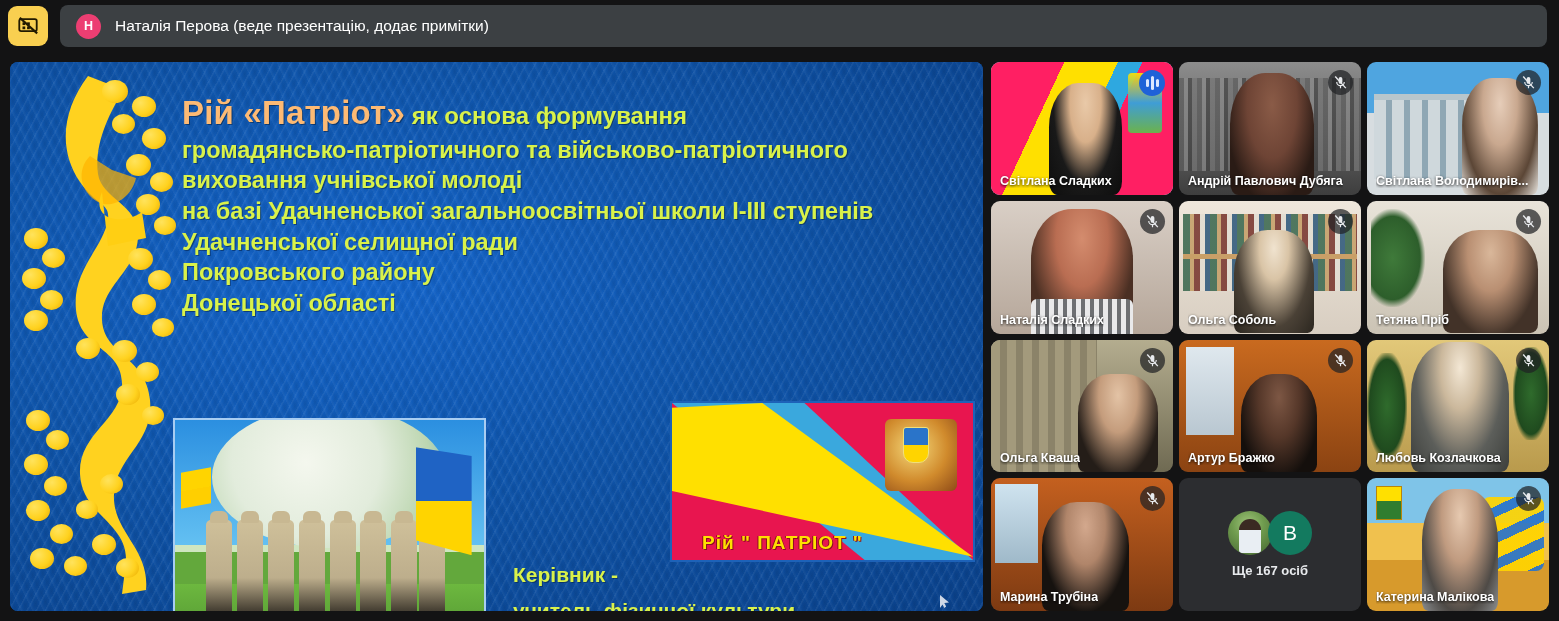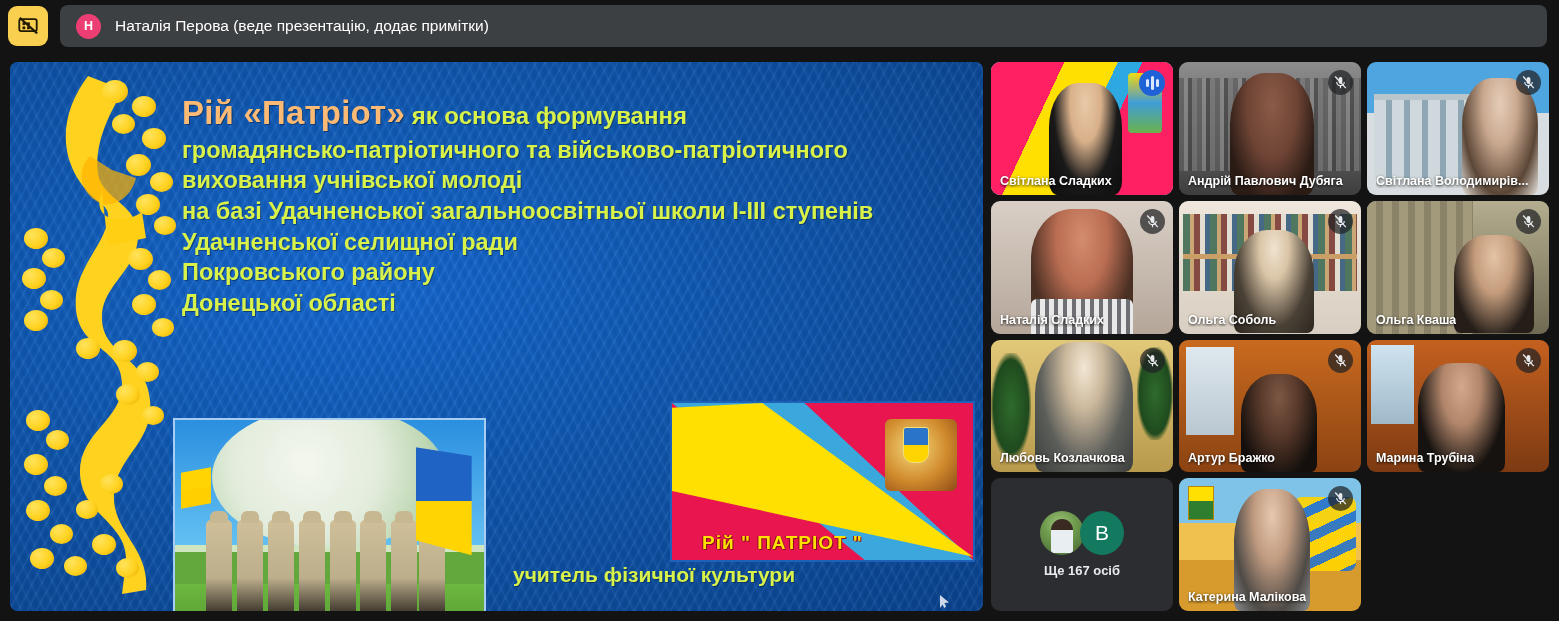--- a/index.html
+++ b/index.html
@@ -419,20 +419,21 @@
         <div class="emb-blue"></div>
         <div class="emb-stripe-blue"></div>
         <div class="emb-stripe-yellow"></div>
         <div class="emb-badge">
           <div class="shield"></div>
         </div>
         <div class="emb-text">Рій " ПАТРІОТ "</div>
       </div>
 
       <div class="credit">
+        <div>Керівник  -</div>
         <div>учитель фізичної культури</div>
 
       </div>
 
       <div class="slide-cursor"></div>
     </div>
 
     <div class="grid" id="grid">
         <div class="tile speaking">
           <div class="tile-video bg-a">
@@ -501,64 +502,79 @@
             <svg width="15" height="15" viewBox="0 0 24 24">
               <path d="M12 3a3 3 0 0 1 3 3v5a3 3 0 0 1-3 3 3 3 0 0 1-3-3V6a3 3 0 0 1 3-3z" fill="#e8eaed"></path>
               <path d="M6 11a6 6 0 0 0 12 0" fill="none" stroke="#e8eaed" stroke-width="1.9"></path>
               <line x1="12" y1="17" x2="12" y2="21" stroke="#e8eaed" stroke-width="1.9"></line>
               <line x1="3.5" y1="2.5" x2="20.5" y2="21" stroke="#e8eaed" stroke-width="2.2"></line>
             </svg>
           </div>
           <div class="tile-name">Ольга Соболь</div>
         </div>
         <div class="tile">
+          <div class="tile-video bg-f">
+            <div class="plant"></div>
+            <div class="person"></div>
+          </div>
+          <div class="mic-badge">
+            <svg width="15" height="15" viewBox="0 0 24 24">
+              <path d="M12 3a3 3 0 0 1 3 3v5a3 3 0 0 1-3 3 3 3 0 0 1-3-3V6a3 3 0 0 1 3-3z" fill="#e8eaed"></path>
+              <path d="M6 11a6 6 0 0 0 12 0" fill="none" stroke="#e8eaed" stroke-width="1.9"></path>
+              <line x1="12" y1="17" x2="12" y2="21" stroke="#e8eaed" stroke-width="1.9"></line>
+              <line x1="3.5" y1="2.5" x2="20.5" y2="21" stroke="#e8eaed" stroke-width="2.2"></line>
+            </svg>
+          </div>
+          <div class="tile-name">Тетяна Пріб</div>
+        </div>
+        <div class="tile">
           <div class="tile-video bg-g">
             <div class="curtain"></div>
             <div class="person"></div>
           </div>
           <div class="mic-badge">
             <svg width="15" height="15" viewBox="0 0 24 24">
               <path d="M12 3a3 3 0 0 1 3 3v5a3 3 0 0 1-3 3 3 3 0 0 1-3-3V6a3 3 0 0 1 3-3z" fill="#e8eaed"></path>
               <path d="M6 11a6 6 0 0 0 12 0" fill="none" stroke="#e8eaed" stroke-width="1.9"></path>
               <line x1="12" y1="17" x2="12" y2="21" stroke="#e8eaed" stroke-width="1.9"></line>
               <line x1="3.5" y1="2.5" x2="20.5" y2="21" stroke="#e8eaed" stroke-width="2.2"></line>
             </svg>
           </div>
           <div class="tile-name">Ольга Кваша</div>
+        </div>
+        <div class="tile">
+          <div class="tile-video bg-h">
+            <div class="win"></div>
+            <div class="person"></div>
+          </div>
+          <div class="mic-badge">
+            <svg width="15" height="15" viewBox="0 0 24 24">
+              <path d="M12 3a3 3 0 0 1 3 3v5a3 3 0 0 1-3 3 3 3 0 0 1-3-3V6a3 3 0 0 1 3-3z" fill="#e8eaed"></path>
+              <path d="M6 11a6 6 0 0 0 12 0" fill="none" stroke="#e8eaed" stroke-width="1.9"></path>
+              <line x1="12" y1="17" x2="12" y2="21" stroke="#e8eaed" stroke-width="1.9"></line>
+              <line x1="3.5" y1="2.5" x2="20.5" y2="21" stroke="#e8eaed" stroke-width="2.2"></line>
+            </svg>
+          </div>
+          <div class="tile-name">Артур Бражко</div>
         </div>
         <div class="tile">
           <div class="tile-video bg-i">
             <div class="plantL"></div>
             <div class="plantR"></div>
             <div class="person"></div>
           </div>
           <div class="mic-badge">
             <svg width="15" height="15" viewBox="0 0 24 24">
               <path d="M12 3a3 3 0 0 1 3 3v5a3 3 0 0 1-3 3 3 3 0 0 1-3-3V6a3 3 0 0 1 3-3z" fill="#e8eaed"></path>
               <path d="M6 11a6 6 0 0 0 12 0" fill="none" stroke="#e8eaed" stroke-width="1.9"></path>
               <line x1="12" y1="17" x2="12" y2="21" stroke="#e8eaed" stroke-width="1.9"></line>
               <line x1="3.5" y1="2.5" x2="20.5" y2="21" stroke="#e8eaed" stroke-width="2.2"></line>
             </svg>
           </div>
           <div class="tile-name">Любовь Козлачкова</div>
-        </div>
-        <div class="tile">
-          <div class="tile-video bg-h">
-            <div class="win"></div>
-            <div class="person"></div>
-          </div>
-          <div class="mic-badge">
-            <svg width="15" height="15" viewBox="0 0 24 24">
-              <path d="M12 3a3 3 0 0 1 3 3v5a3 3 0 0 1-3 3 3 3 0 0 1-3-3V6a3 3 0 0 1 3-3z" fill="#e8eaed"></path>
-              <path d="M6 11a6 6 0 0 0 12 0" fill="none" stroke="#e8eaed" stroke-width="1.9"></path>
-              <line x1="12" y1="17" x2="12" y2="21" stroke="#e8eaed" stroke-width="1.9"></line>
-              <line x1="3.5" y1="2.5" x2="20.5" y2="21" stroke="#e8eaed" stroke-width="2.2"></line>
-            </svg>
-          </div>
-          <div class="tile-name">Артур Бражко</div>
         </div>
         <div class="tile">
           <div class="tile-video bg-j">
             <div class="win"></div>
             <div class="person"></div>
           </div>
           <div class="mic-badge">
             <svg width="15" height="15" viewBox="0 0 24 24">
               <path d="M12 3a3 3 0 0 1 3 3v5a3 3 0 0 1-3 3 3 3 0 0 1-3-3V6a3 3 0 0 1 3-3z" fill="#e8eaed"></path>
               <path d="M6 11a6 6 0 0 0 12 0" fill="none" stroke="#e8eaed" stroke-width="1.9"></path>

